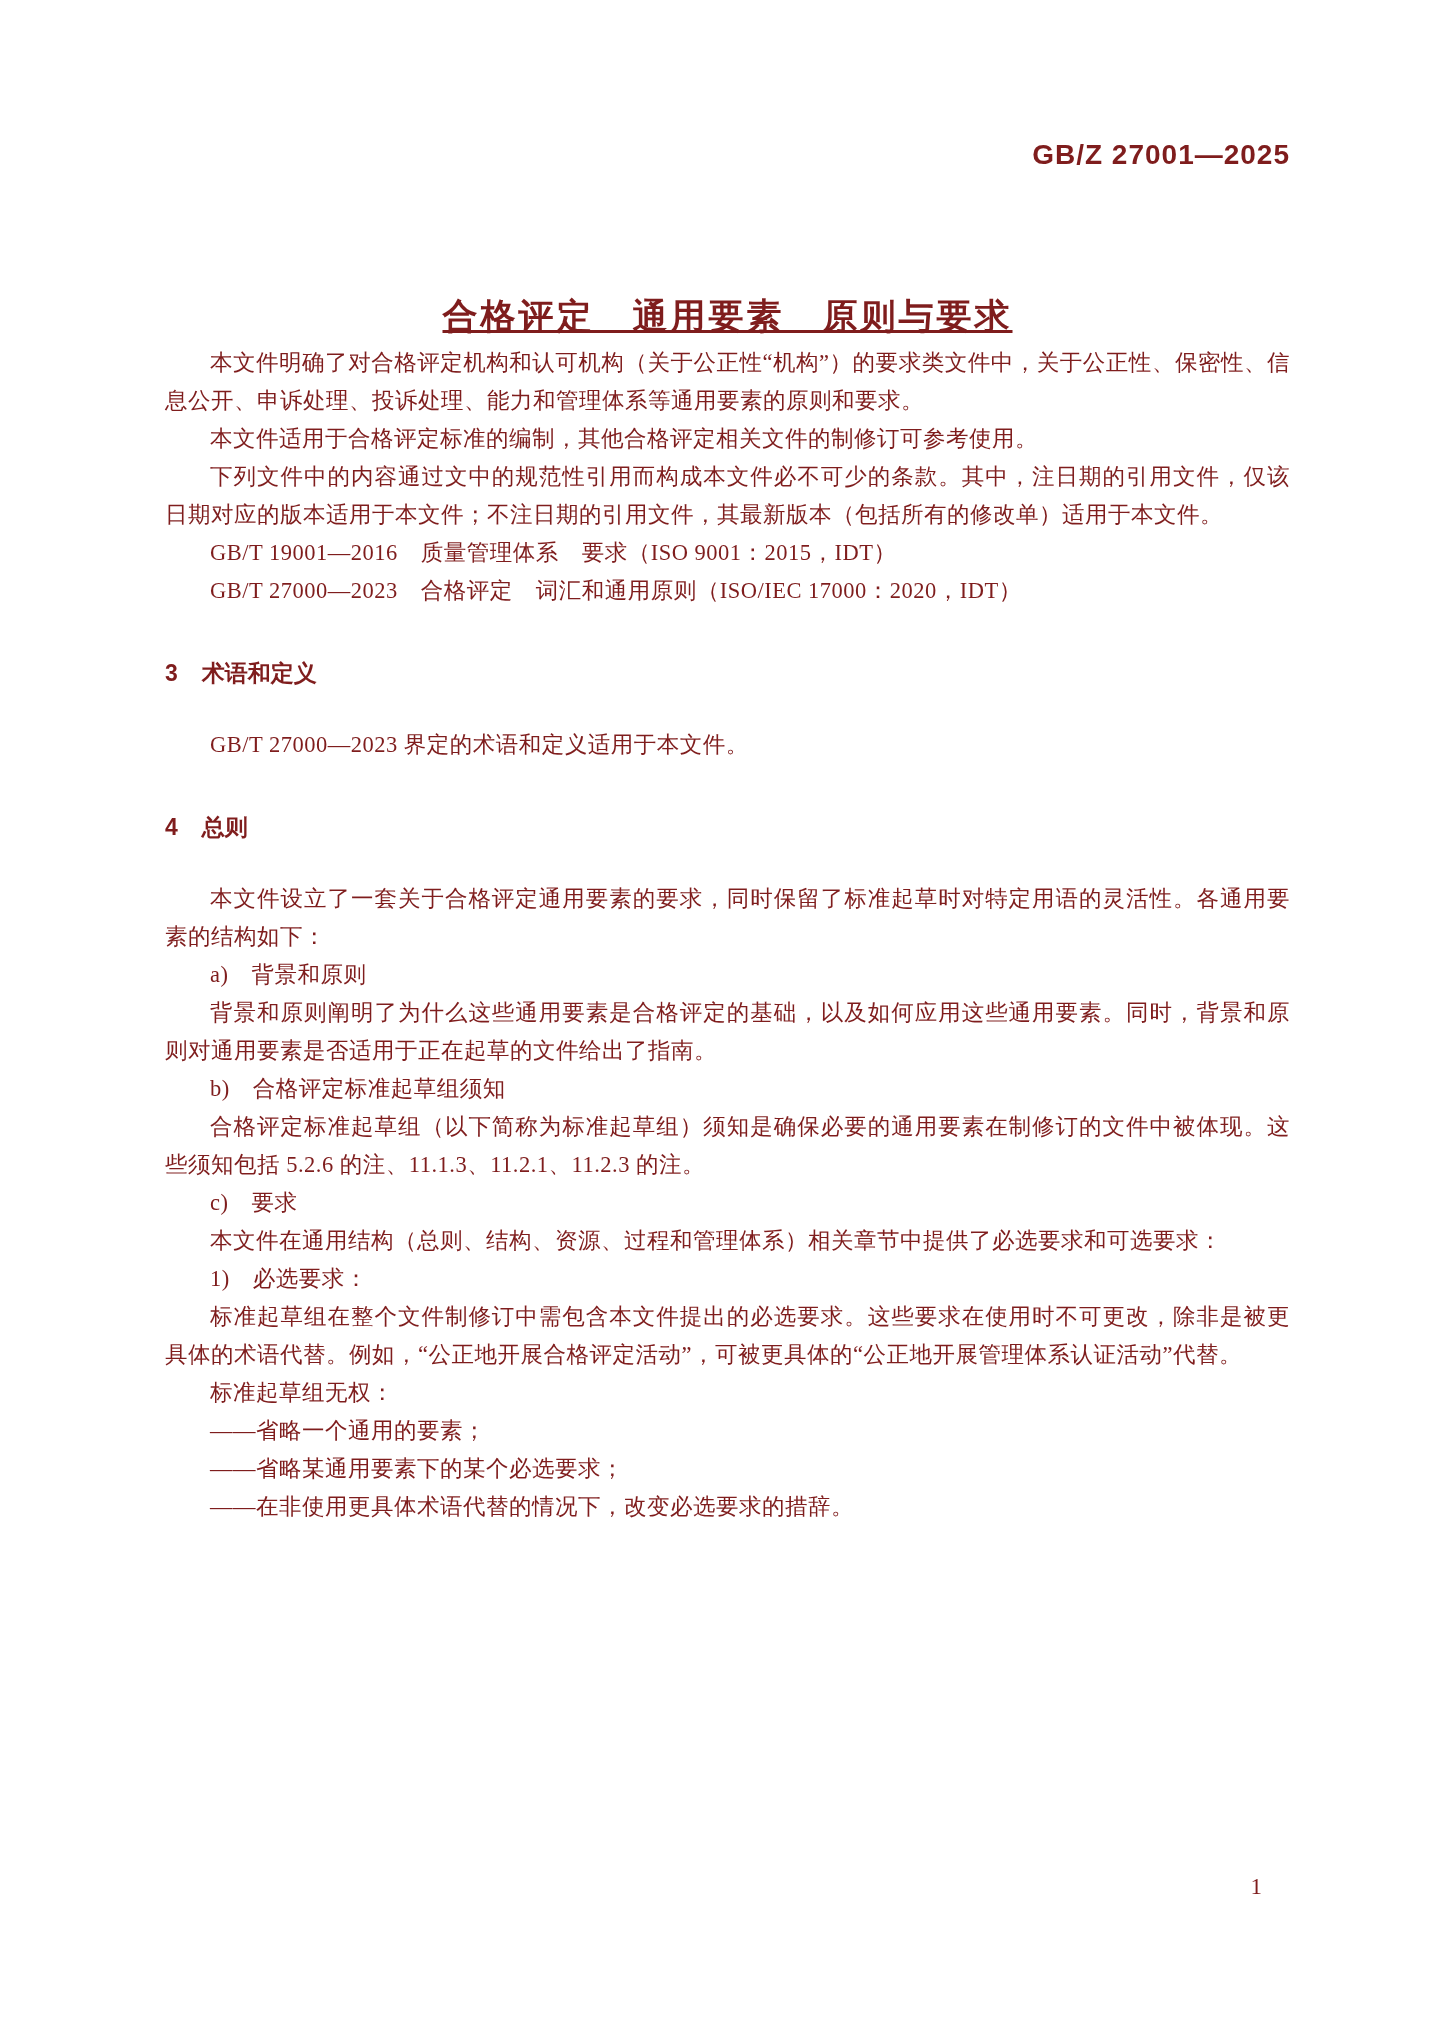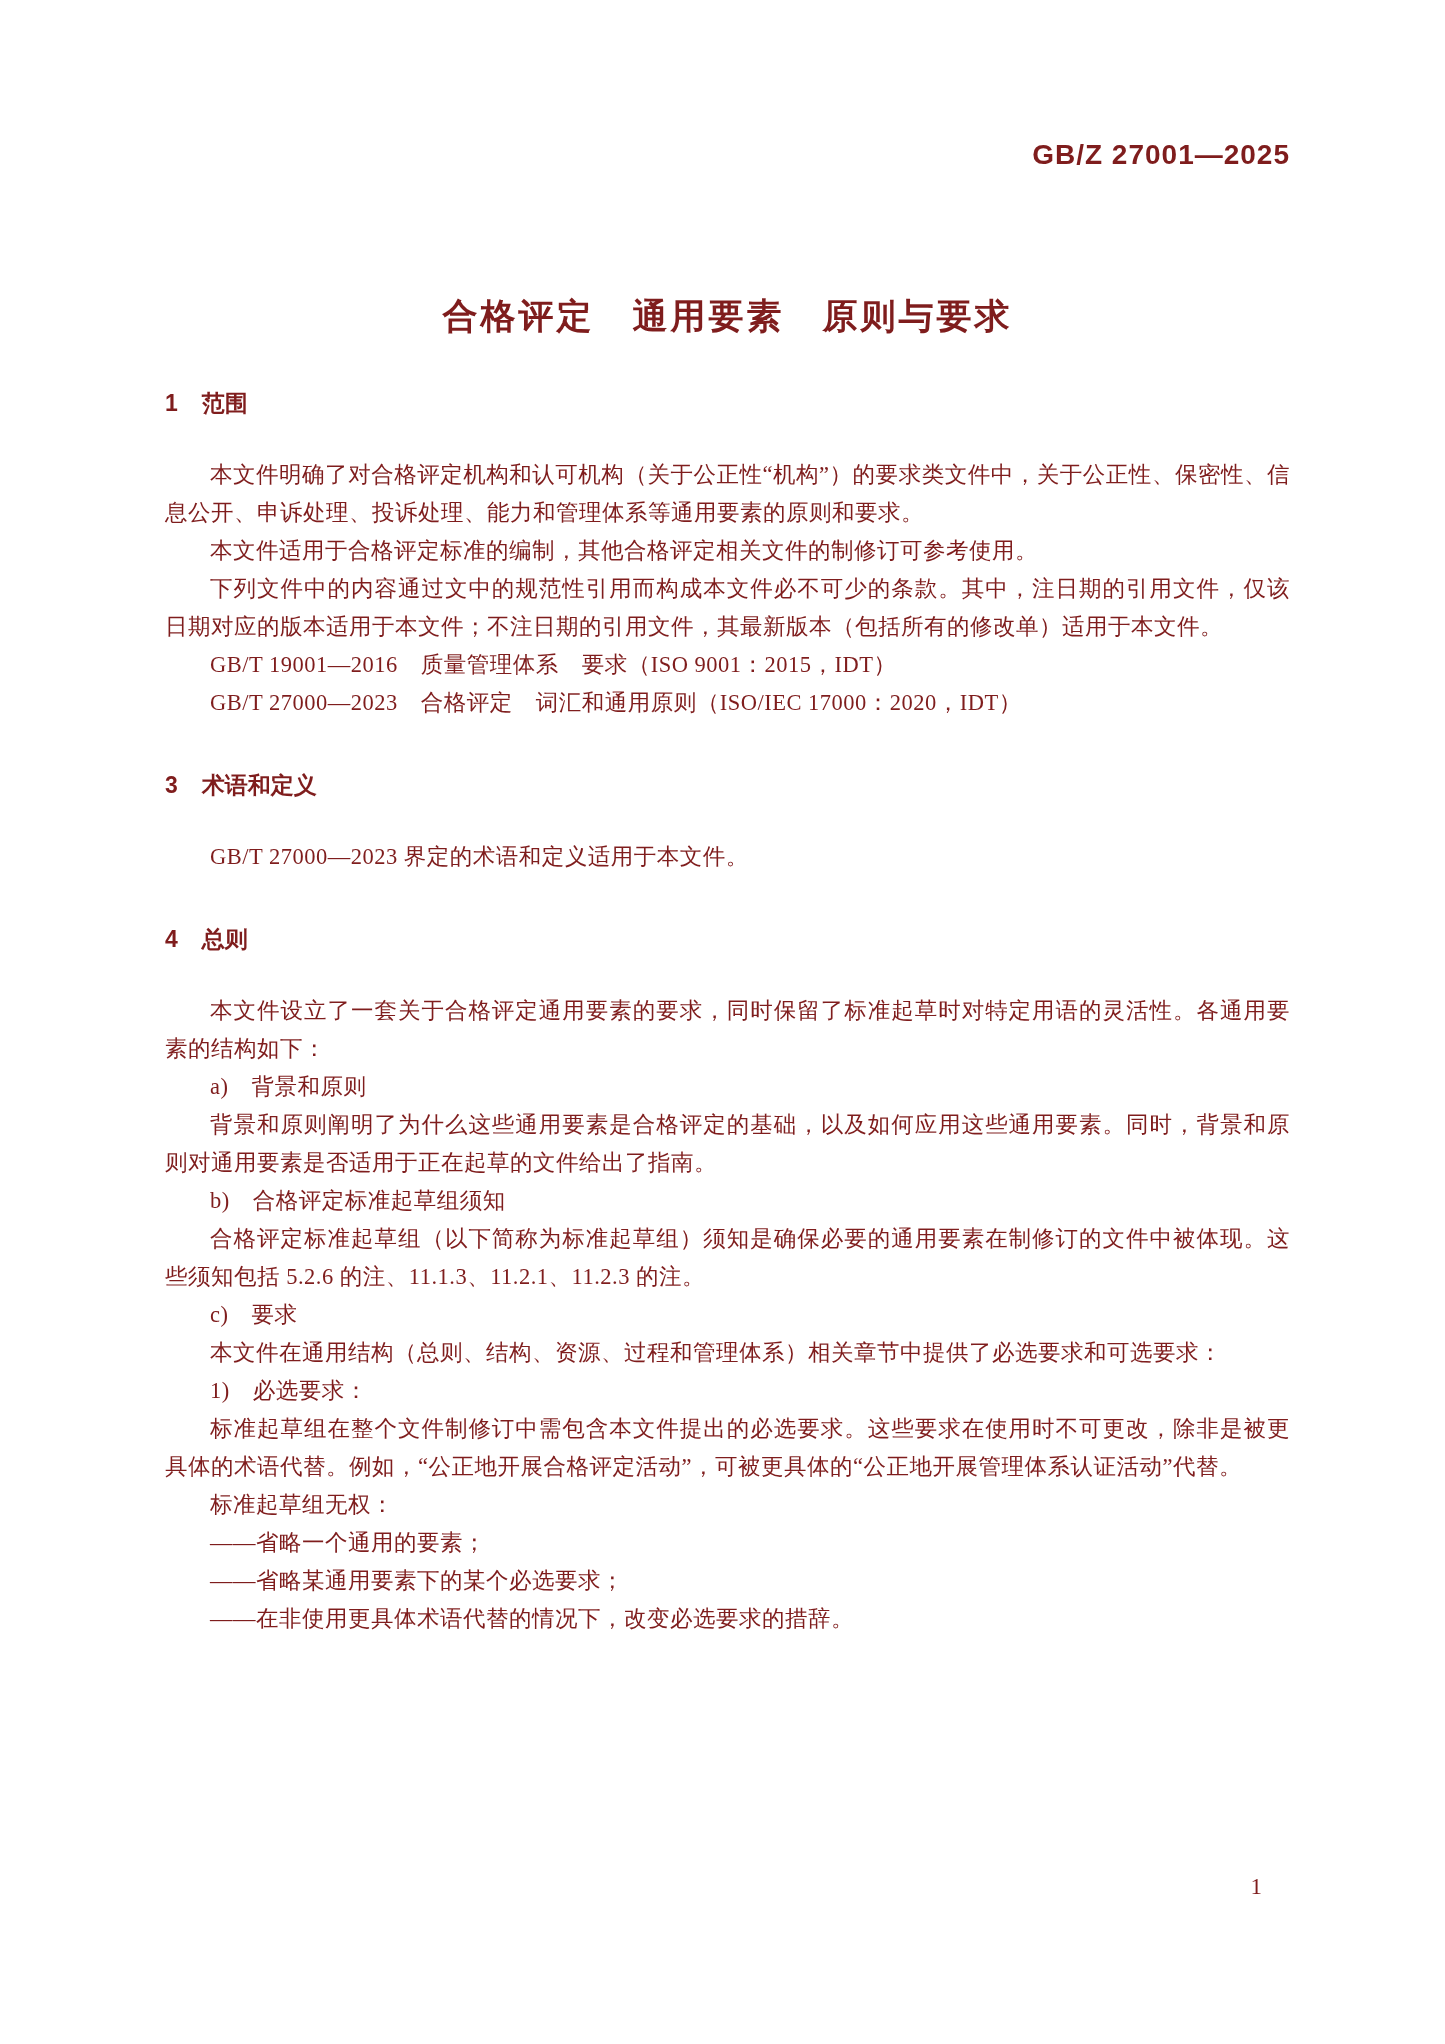--- a/index.html
+++ b/index.html
@@ -26,20 +26,21 @@
     letter-spacing: 1px;
   }
   .doc-title {
     margin: 122px 0 4px 0;
     text-align: center;
     font-family: "Liberation Sans", "DejaVu Sans", sans-serif;
     font-weight: 700;
     font-size: 35px;
     line-height: 48px;
     letter-spacing: 3px;
+    text-decoration: underline;
   }
   .sec-heading {
     margin: 48px 0 38px 0;
     font-family: "Liberation Sans", "DejaVu Sans", sans-serif;
     font-weight: 700;
     font-size: 23px;
     line-height: 30px;
   }
   .sec-heading .sec-no { margin-right: 24px; }
   .doc-title ~ section > .sec-heading:first-child { margin-top: 48px; }
@@ -68,23 +69,20 @@
 
 <div class="page">
 
   <div class="doc-header">
     <span>GB/Z 27001—2025</span>
   </div>
 
   <h1 class="doc-title">合格评定　通用要素　原则与要求</h1>
 
   <section class="first">
-    <h2 class="sec-heading">
-      <span class="sec-no">1</span><span>范围</span>
-    </h2>
     <p class="para">本文件明确了对合格评定机构和认可机构（关于公正性“机构”）的要求类文件中，关于公正性、保密性、信息公开、申诉处理、投诉处理、能力和管理体系等通用要素的原则和要求。</p>
     <p class="para">本文件适用于合格评定标准的编制，其他合格评定相关文件的制修订可参考使用。</p>
   </section>
 
   <section>
     <p class="para">下列文件中的内容通过文中的规范性引用而构成本文件必不可少的条款。其中，注日期的引用文件，仅该日期对应的版本适用于本文件；不注日期的引用文件，其最新版本（包括所有的修改单）适用于本文件。</p>
     <p class="ref">GB/T 19001—2016　质量管理体系　要求（ISO 9001：2015，IDT）</p>
     <p class="ref">GB/T 27000—2023　合格评定　词汇和通用原则（ISO/IEC 17000：2020，IDT）</p>
   </section>
 

